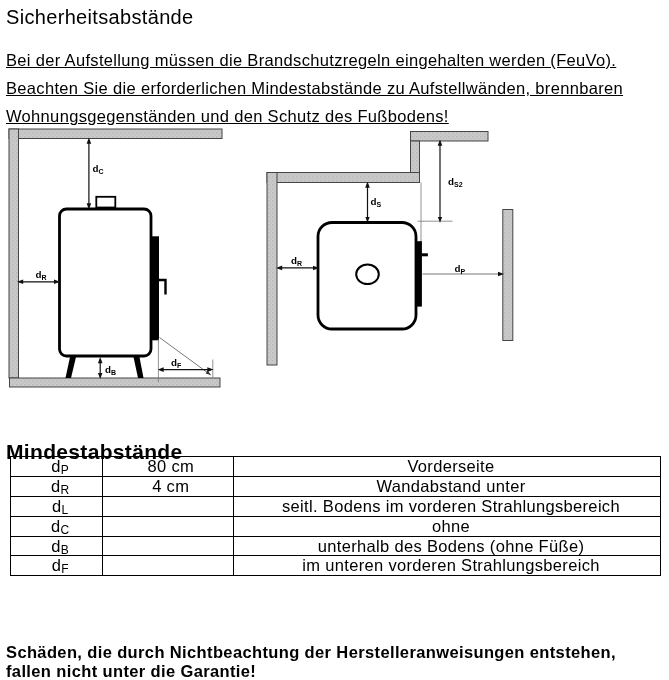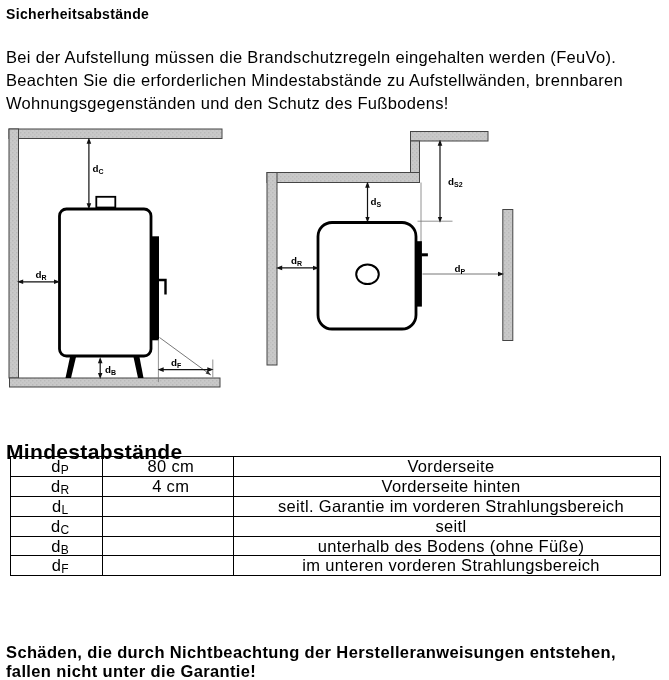--- a/index.html
+++ b/index.html
@@ -6,23 +6,23 @@
   body{width:669px;height:680px;position:relative;font-family:"Liberation Sans",sans-serif;color:#000;overflow:hidden;}
   .abs{position:absolute;}
   table.mt{border-collapse:collapse;table-layout:fixed;}
   table.mt td:nth-child(2){padding-left:6px;}
   table.mt td{border:1px solid #000;font-size:16.5px;letter-spacing:0.33px;padding:0 0 0 8px;vertical-align:top;height:18.88px;line-height:18.7px;white-space:nowrap;overflow:hidden;}
   sub.t{font-size:12px;vertical-align:baseline;position:relative;top:2px;line-height:0;}
 </style>
 </head>
 <body>
 
-<div class="abs" style="left:6px;top:6px;font-size:14px;font-weight:bold;letter-spacing:0.33px;">Sicherheitsabstände</div>
+<div class="abs" style="left:6px;top:6px;font-size:20px;font-weight:normal;letter-spacing:0.33px;">Sicherheitsabstände</div>
 
-<div class="abs" style="left:6px;top:46.3px;width:660px;font-size:16.5px;line-height:23px;letter-spacing:0.33px;">Bei der Aufstellung müssen die Brandschutzregeln eingehalten werden (FeuVo).<br>Beachten Sie die erforderlichen Mindestabstände zu Aufstellwänden, brennbaren<br>Wohnungsgegenständen und den Schutz des Fußbodens!</div>
+<div class="abs" style="left:6px;top:46.3px;width:660px;font-size:16.5px;line-height:28px;letter-spacing:0.33px;text-decoration:underline;">Bei der Aufstellung müssen die Brandschutzregeln eingehalten werden (FeuVo).<br>Beachten Sie die erforderlichen Mindestabstände zu Aufstellwänden, brennbaren<br>Wohnungsgegenständen und den Schutz des Fußbodens!</div>
 
 <svg class="abs" style="left:0;top:0;" width="669" height="410" viewBox="0 0 669 410">
   <defs>
     <marker id="au" markerWidth="10" markerHeight="10" refX="2.5" refY="5" orient="auto" markerUnits="userSpaceOnUse">
         <path d="M0,5 L6.2,2.7 L6.2,7.3 Z" fill="#111"></path>
       </marker>
     <marker id="ad" markerWidth="10" markerHeight="10" refX="3.7" refY="5" orient="auto" markerUnits="userSpaceOnUse">
         <path d="M6.2,5 L0,2.7 L0,7.3 Z" fill="#111"></path>
       </marker>
     <pattern id="wt" width="4" height="4" patternUnits="userSpaceOnUse">
@@ -124,35 +124,35 @@
   <tbody>
       <tr>
         <td>d<sub class="t">P</sub></td>
         <td>80 cm</td>
         <td>Vorderseite</td>
       </tr>
 
   <tr>
         <td>d<sub class="t">R</sub></td>
         <td>4 cm</td>
-        <td>Vorderseite hinten</td>
+        <td>Wandabstand unter</td>
       </tr>
 
 
 
   <tr>
         <td>d<sub class="t">L</sub></td>
         <td></td>
-        <td>seitl. Garantie im vorderen Strahlungsbereich</td>
+        <td>seitl. Bodens im vorderen Strahlungsbereich</td>
       </tr>
 
   <tr>
         <td>d<sub class="t">C</sub></td>
         <td></td>
-        <td>seitl</td>
+        <td>ohne</td>
       </tr>
 
   <tr>
         <td>d<sub class="t">B</sub></td>
         <td></td>
         <td>unterhalb des Bodens (ohne Füße)</td>
       </tr>
 
   <tr>
         <td>d<sub class="t">F</sub></td>

